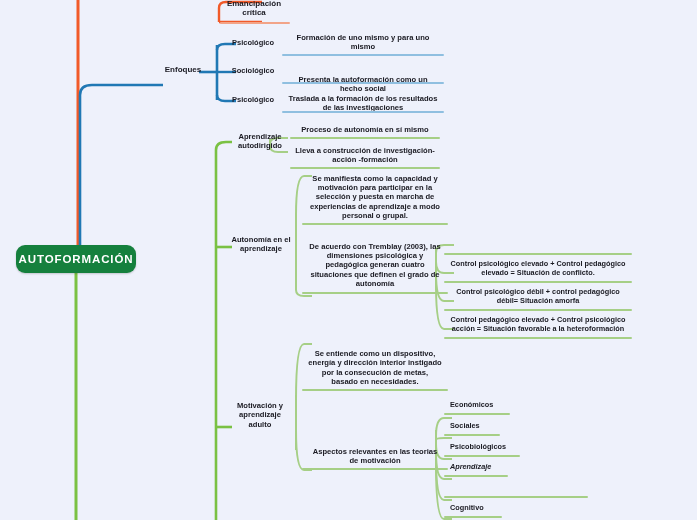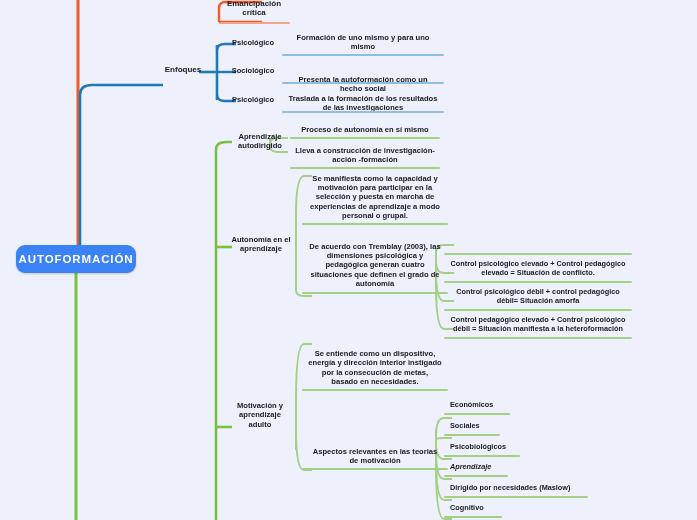--- a/index.html
+++ b/index.html
@@ -26,21 +26,21 @@
     width: 697px;
     height: 520px;
     pointer-events: none;
   }
   .node {
     position: absolute;
     box-sizing: border-box;
   }
   
   .root-node {
-    background: #3b82f6;
+    background: #15803d;
     border-radius: 9px;
     color: #ffffff;
     font-size: 11.5px;
     font-weight: bold;
     letter-spacing: 0.9px;
     display: flex;
     align-items: center;
     justify-content: center;
     text-align: center;
     box-shadow: 0 1px 2px rgba(0,0,0,0.18);
@@ -195,21 +195,21 @@
     <span class="txt">Control psicológico elevado + Control pedagógico elevado = Situación de conflicto.</span>
   </div>
   <div class="underline u-green" style="left:444px; top:281px; width:188px;"></div>
 
   <div class="node leaf" style="left:448px; top:284px; width:180px; height:24px; font-size:7.3px;">
     <span class="txt">Control psicológico débil + control pedagógico débil= Situación amorfa</span>
   </div>
   <div class="underline u-green" style="left:444px; top:309px; width:188px;"></div>
 
   <div class="node leaf" style="left:448px; top:312px; width:180px; height:24px; font-size:7.3px;">
-    <span class="txt">Control pedagógico elevado + Control psicológico débil = Situación manifiesta a la heteroformación</span>
+    <span class="txt">Control pedagógico elevado + Control psicológico acción = Situación favorable a la heteroformación</span>
   </div>
   <div class="underline u-green" style="left:444px; top:337px; width:188px;"></div>
 
   <div class="node leaf" style="left:308px; top:340px; width:134px; height:48px; font-size:7.6px;">
     <span class="txt">Se entiende como un dispositivo, energía y dirección interior instigado por la consecución de metas, basado en necesidades.</span>
   </div>
 
   <div class="node leaf mid" style="left:228px; top:399px; width:64px; height:34px; font-size:7.6px;">
     <span class="txt">Motivación y aprendizaje adulto</span>
   </div>
@@ -233,23 +233,20 @@
   <div class="node leaf" style="left:446px; top:440px; width:110px; height:14px; font-size:7.3px; justify-content:flex-start; padding-left:4px;align-items:flex-end;">
     <span class="txt" style="text-align:left;">Psicobiológicos</span>
   </div>
   <div class="underline u-green" style="left:444px; top:455px; width:76px;"></div>
 
   <div class="node leaf" style="left:446px; top:460px; width:110px; height:14px; font-size:7.3px; justify-content:flex-start; padding-left:4px;">
     <span class="txt" style="text-align:left;font-style:italic;">Aprendizaje</span>
   </div>
   <div class="underline u-green" style="left:444px; top:475px; width:64px;"></div>
 
-  <div class="node leaf" style="left:446px; top:481px; width:150px; height:14px; font-size:7.3px; justify-content:flex-start; padding-left:4px;">
-    <span class="txt" style="text-align:left;">Dirigido por necesidades (Maslow)</span>
-  </div>
   <div class="underline u-green" style="left:444px; top:496px; width:144px;"></div>
 
   <div class="node leaf" style="left:446px; top:501px; width:110px; height:14px; font-size:7.3px; justify-content:flex-end; padding-left:4px;">
     <span class="txt" style="text-align:left;">Cognitivo</span>
   </div>
   <div class="underline u-green" style="left:444px; top:516px; width:58px;"></div>
 
 </div>
 
 </body></html>

